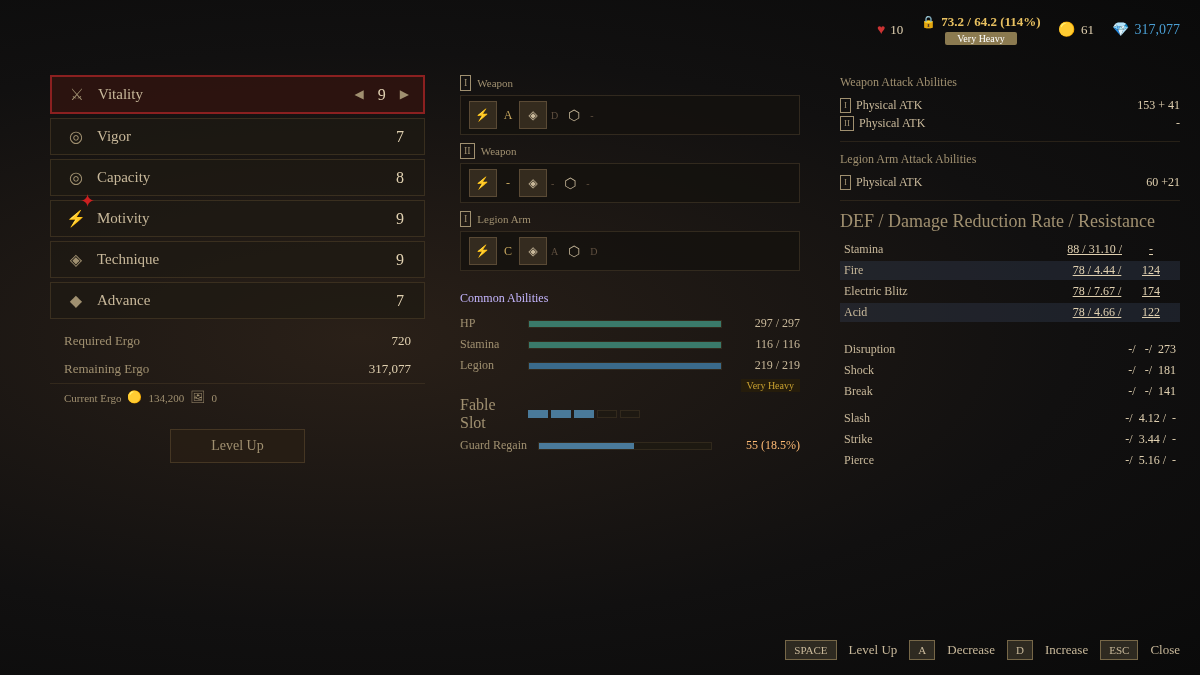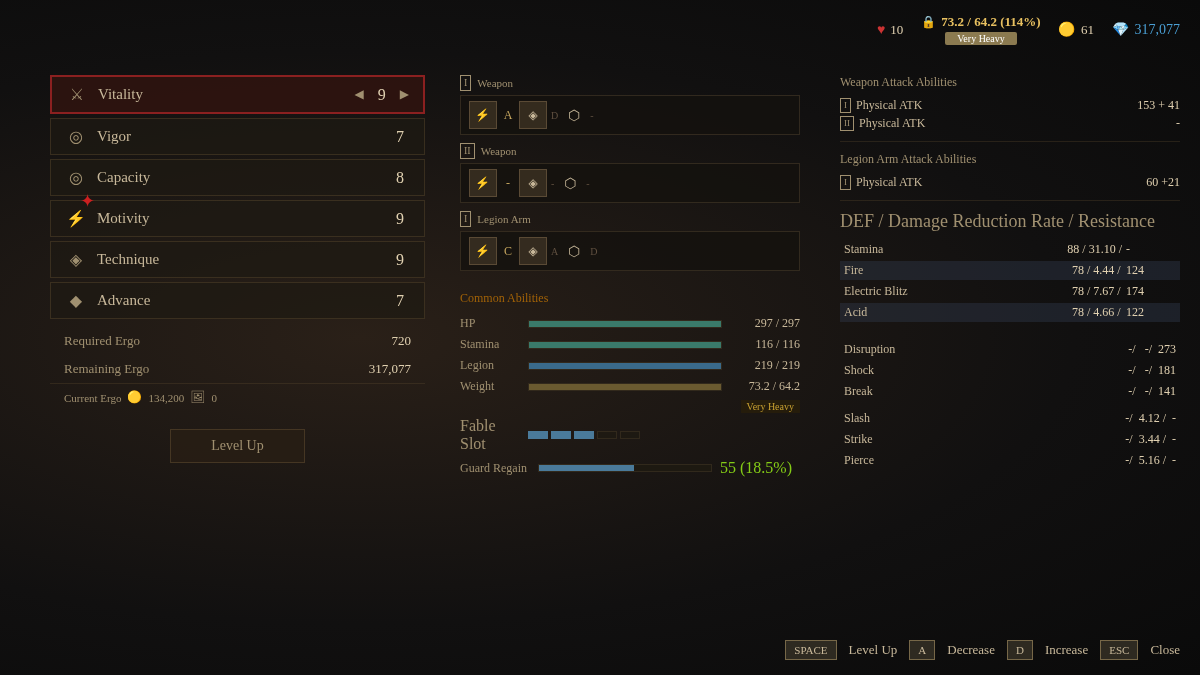--- a/index.html
+++ b/index.html
@@ -139,36 +139,36 @@
       background: rgba(20,18,14,0.8);
       border: 1px solid rgba(80,65,45,0.5);
       padding: 5px 8px;
     }
     .wep-icon { width: 28px; height: 28px; background: rgba(60,50,35,0.8); display: flex; align-items: center; justify-content: center; font-size: 12px; border: 1px solid #5a4a35; }
     .wep-grade { font-size: 12px; color: #c8a860; min-width: 14px; text-align: center; }
     .wep-sep { color: #605040; font-size: 10px; }
     .gem-icon { width: 24px; height: 24px; display: flex; align-items: center; justify-content: center; font-size: 14px; }
 
     .common-abilities { margin-top: 20px; }
-    .common-title { font-size: 12px; color: #a16207; margin-bottom: 10px; }
+    .common-title { font-size: 12px; color: #c4b5fd; margin-bottom: 10px; }
     .ability-row { display: flex; align-items: center; margin-bottom: 6px; gap: 8px; }
     .ability-name { font-size: 12px; color: #a09070; width: 60px; }
     .ability-bar-container { flex: 1; height: 8px; background: rgba(30,25,18,0.9); border: 1px solid rgba(80,65,45,0.4); position: relative; overflow: hidden; }
     .ability-bar-fill { height: 100%; }
     .ability-val { font-size: 12px; color: #c8b89a; width: 70px; text-align: right; }
     .fable-row { display: flex; align-items: center; margin-bottom: 6px; gap: 8px; }
     .fable-name { font-size: 16px; color: #a09070; width: 60px; }
     .fable-slots { display: flex; gap: 3px; flex: 1; }
     .fable-slot-filled { width: 20px; height: 8px; background: #4a7a9a; }
     .fable-slot-empty { width: 20px; height: 8px; background: rgba(30,25,18,0.9); border: 1px solid rgba(80,65,45,0.4); }
     .guard-row { display: flex; align-items: center; margin-bottom: 6px; gap: 8px; }
     .guard-name { font-size: 12px; color: #a09070; width: 70px; }
     .guard-bar-container { flex: 1; height: 8px; background: rgba(30,25,18,0.9); border: 1px solid rgba(80,65,45,0.4); position: relative; overflow: hidden; }
     .guard-bar-fill { height: 100%; background: #4a7a9a; }
-    .guard-val { font-size: 16px; color: #84cc16; width: 80px; text-align: left; }
+    .guard-val { font-size: 12px; color: #fdba74; width: 80px; text-align: right; }
     .weight-heavy { font-size: 10px; color: #c8a030; background: rgba(40,30,10,0.8); padding: 1px 6px; }
 
     
     .right-panel {
       position: absolute;
       right: 20px;
       top: 75px;
       width: 340px;
     }
     .panel-section-title { font-size: 12px; color: #a09070; margin-bottom: 8px; }
@@ -177,21 +177,21 @@
     .atk-num-badge { border: 1px solid #a09070; font-size: 9px; padding: 0 3px; line-height: 13px; color: #a09070; }
     .atk-val { color: #e0d0b0; }
     .section-divider { height: 1px; background: rgba(100,80,50,0.3); margin: 10px 0; }
 
     .def-title { font-size: 18px; color: #a09070; margin-bottom: 8px; }
     .def-table { width: 100%; }
     .def-row { display: flex; justify-content: space-between; margin-bottom: 2px; font-size: 12px; padding: 2px 4px; }
     .def-row.highlighted { background: rgba(50,60,80,0.4); }
     .def-label { color: #c8b89a; flex: 1; }
     .def-vals { color: #e0d0b0; display: flex; gap: 4px; }
-    .def-val-item { min-width: 50px; text-align: left; }
+    .def-val-item { min-width: 50px; text-align: center; text-decoration: underline; }
 
     .resist-section { margin-top: 8px; }
     .resist-row { display: flex; justify-content: flex-start; margin-bottom: 2px; font-size: 12px; padding: 2px 4px; }
     .resist-label { color: #c8b89a; flex: 1; }
     .resist-vals { color: #e0d0b0; display: flex; gap: 4px; }
     .resist-val-item { min-width: 50px; text-align: right; font-family: Liberation Serif, serif; }
 
     
     .bottom-bar {
       position: absolute;
@@ -404,27 +404,20 @@
       </div>
 
       <div class="ability-row">
         <span class="ability-name">Legion</span>
         <div class="ability-bar-container">
           <div class="ability-bar-fill" style="width:100%; background: #3a6a8a;"></div>
         </div>
         <span class="ability-val">219 / 219</span>
       </div>
 
-      <div class="ability-row">
-        <span class="ability-name">Weight</span>
-        <div class="ability-bar-container">
-          <div class="ability-bar-fill" style="width:100%; background: #6a5a30;"></div>
-        </div>
-        <span class="ability-val">73.2 / 64.2</span>
-      </div>
       <div style="display:flex; justify-content: flex-end; margin-bottom: 4px;">
         <span class="weight-heavy">Very Heavy</span>
       </div>
 
       <div class="fable-row">
         <span class="fable-name">Fable Slot</span>
         <div class="fable-slots">
           <div class="fable-slot-filled"></div>
           <div class="fable-slot-filled"></div>
           <div class="fable-slot-filled"></div>

